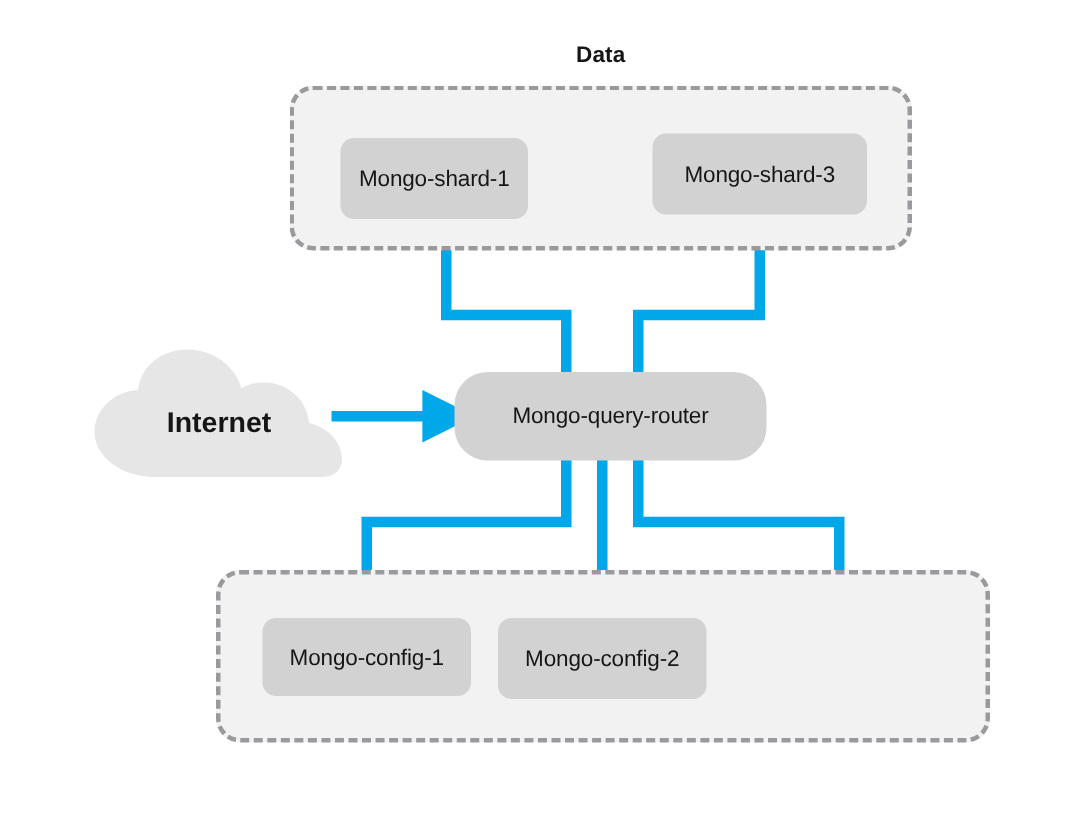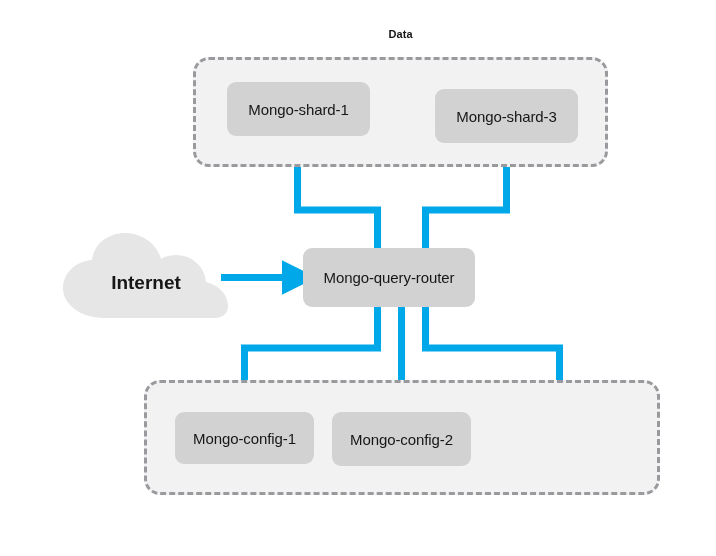--- a/index.html
+++ b/index.html
@@ -49,21 +49,21 @@
   #group-config {
     left: 144px;
     top: 380px;
     width: 516px;
     height: 115px;
   }
 
   
   .group-caption {
     position: absolute;
-    font-size: 11px;
+    font-size: 15px;
     font-weight: bold;
     color: #161616;
     text-align: center;
     letter-spacing: 0.1px;
   }
   #caption-data {
     left: 193px;
     top: 28px;
     width: 415px;
   }
@@ -80,23 +80,23 @@
     border-radius: 9px;
     box-sizing: border-box;
     display: flex;
     align-items: center;
     justify-content: center;
     font-size: 15px;
     color: #161616;
     letter-spacing: -0.1px;
     white-space: nowrap;
   }
-  #node-shard-1 { left: 227px; top: 82px;  width: 143px; height: 54px; }
+  #node-shard-1 { left: 227px; top: 92px;  width: 125px; height: 54px; }
   #node-shard-2 { left: 435px; top: 89px;  width: 143px; height: 54px; }
-  #node-router  { left: 303px; top: 248px; width: 172px; height: 59px; }
+  #node-router  { left: 303px; top: 248px; width: 208px; height: 59px; border-radius: 22px; }
   #node-config-1 { left: 175px; top: 412px; width: 139px; height: 52px; }
   #node-config-2 { left: 332px; top: 412px; width: 139px; height: 54px; }
   #node-config-3 { left: 490px; top: 412px; width: 139px; height: 54px; }
 
   
   #cloud-internet {
     position: absolute;
     left: 60px;
     top: 230px;
     width: 172px;

